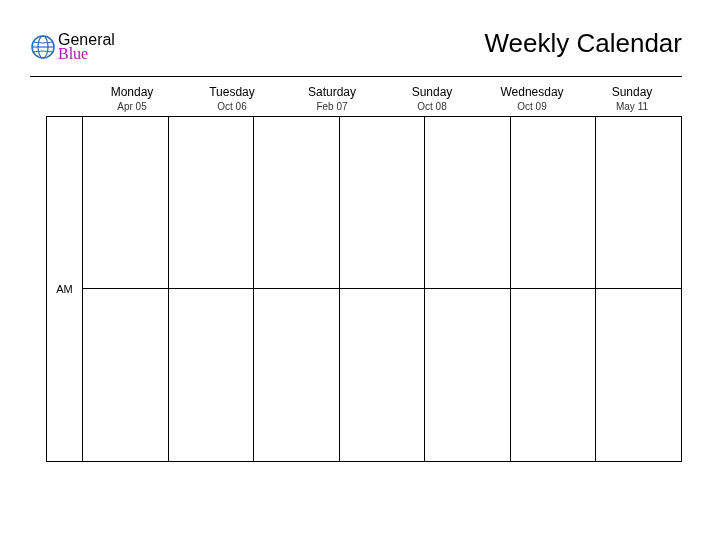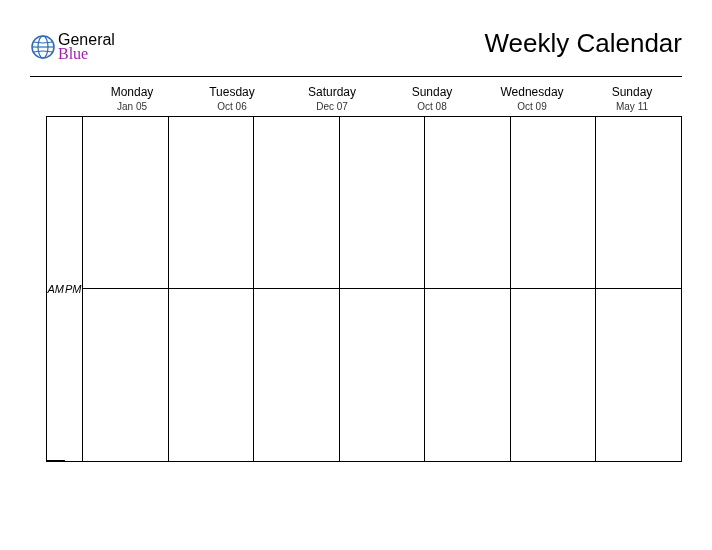--- a/index.html
+++ b/index.html
@@ -77,24 +77,23 @@
     margin-top: 2px;
   }
   .grid {
     display: flex;
     border-top: 1px solid #000;
   }
   .period-labels {
     width: 36px;
     flex-shrink: 0;
     display: flex;
-    flex-direction: row;
+    flex-direction: column;
     border-left: 1px solid #000;
     border-bottom: 1px solid #000;
-    font-style: italic;
   }
   .period-cell {
     flex: 1;
     display: flex;
     align-items: center;
     justify-content: center;
     font-size: 11px;
     border-bottom: 1px solid #000;
   }
   .period-cell:last-child { border-bottom: none; }
@@ -139,48 +138,47 @@
   </div>
 </div>
 
 <hr class="divider">
 
 <div class="calendar">
   <div class="day-headers">
     <div class="period-col"></div>
     <div class="day-col-head">
       <div class="day-name">Monday</div>
-      <div class="day-date">Jan 05</div>
+      <div class="day-date">Apr 05</div>
     </div>
     <div class="day-col-head">
       <div class="day-name">Tuesday</div>
       <div class="day-date">Oct 06</div>
     </div>
     <div class="day-col-head">
       <div class="day-name">Saturday</div>
-      <div class="day-date">Dec 07</div>
+      <div class="day-date">Feb 07</div>
     </div>
     <div class="day-col-head">
       <div class="day-name">Sunday</div>
       <div class="day-date">Oct 08</div>
     </div>
     <div class="day-col-head">
       <div class="day-name">Wednesday</div>
       <div class="day-date">Oct 09</div>
     </div>
     <div class="day-col-head">
       <div class="day-name">Sunday</div>
       <div class="day-date">May 11</div>
     </div>
   </div>
 
   <div class="grid">
     <div class="period-labels">
       <div class="period-cell">AM</div>
-      <div class="period-cell">PM</div>
     </div>
     <div class="day-columns">
       <div class="day-col">
         <div class="slot"></div>
         <div class="slot"></div>
       </div>
       <div class="day-col">
         <div class="slot"></div>
         <div class="slot"></div>
       </div>

